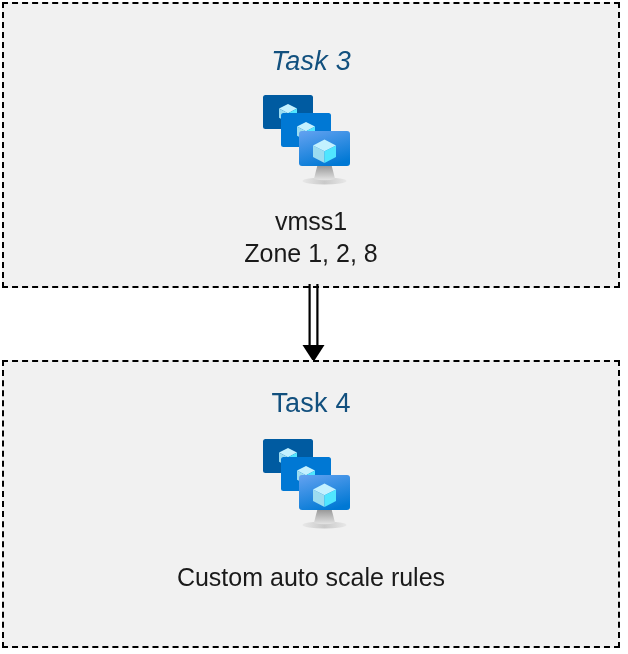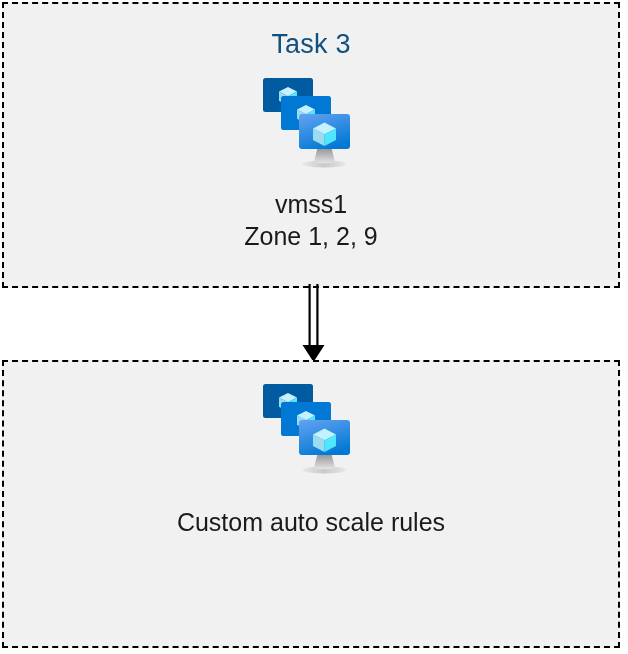--- a/index.html
+++ b/index.html
@@ -48,21 +48,21 @@
   }
 
   .task-title {
     color: #12507e;
     font-size: 27px;
     line-height: 1;
     font-weight: 400;
     letter-spacing: 0.2px;
     white-space: nowrap;
   }
-  #box-task3 .task-title { margin-top: 27px; }
+  #box-task3 .task-title { margin-top: 44px; font-style: italic; }
   #box-task4 .task-title { margin-top: 28px; }
 
   .task-caption {
     color: #1a1a1a;
     font-size: 25px;
     line-height: 1.26;
     font-weight: 400;
     text-align: center;
     white-space: nowrap;
   }
@@ -147,36 +147,37 @@
         <g>
           <polygon points="65.5,48.5 77,54.4 65.5,60.3 54,54.4" fill="#c3f1ff"></polygon>
           <polygon points="54,54.4 65.5,60.3 65.5,72 54,66.1" fill="#9cdcf0"></polygon>
           <polygon points="77,54.4 77,66.1 65.5,72 65.5,60.3" fill="#50e6ff"></polygon>
         </g>
       </svg>
     </div>
 
     <div class="task-caption">
       <div>vmss1</div>
-      <div>Zone 1, 2, 9</div>
+      <div>Zone 1, 2, 8</div>
     </div>
   </div>
 
   <div id="connector-arrow">
     <svg viewBox="0 0 40 80" xmlns="http://www.w3.org/2000/svg">
 
       <rect x="12.5" y="0" width="2.2" height="62" fill="#000000"></rect>
       <rect x="20.3" y="0" width="2.2" height="62" fill="#000000"></rect>
 
       <polygon points="6.5,61 28.5,61 17.5,78" fill="#000000"></polygon>
     </svg>
   </div>
 
   <div class="task-box" id="box-task4">
 
+    <div class="task-title">Task 4</div>
 
     <div class="vmss-icon">
       <svg viewBox="0 0 104 96" xmlns="http://www.w3.org/2000/svg">
         <defs>
           <linearGradient id="frontGrad4" x1="0.18" y1="0" x2="0.62" y2="1">
             <stop offset="0" stop-color="#5ea0ef"></stop>
             <stop offset="1" stop-color="#0078d4"></stop>
           </linearGradient>
           <linearGradient id="standGrad4" x1="0.5" y1="0" x2="0.5" y2="1">
             <stop offset="0" stop-color="#949494"></stop>

